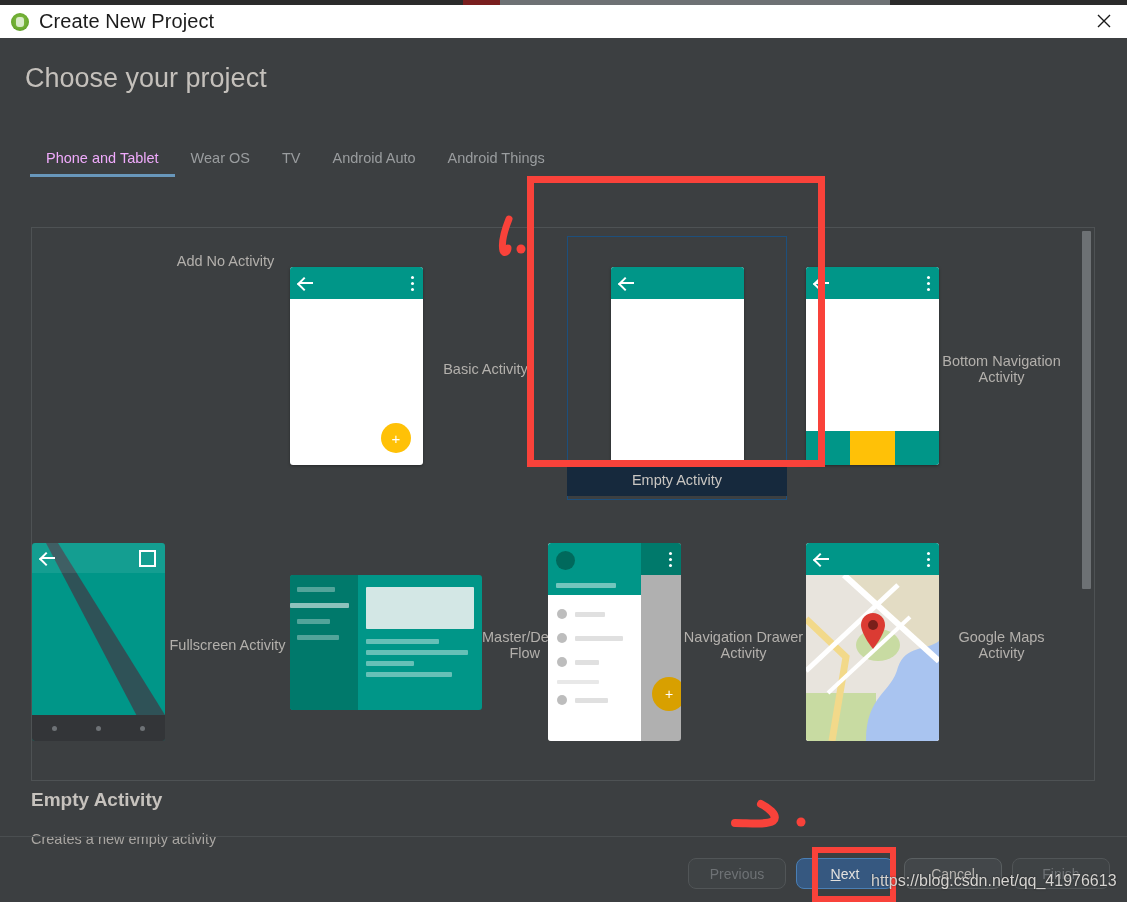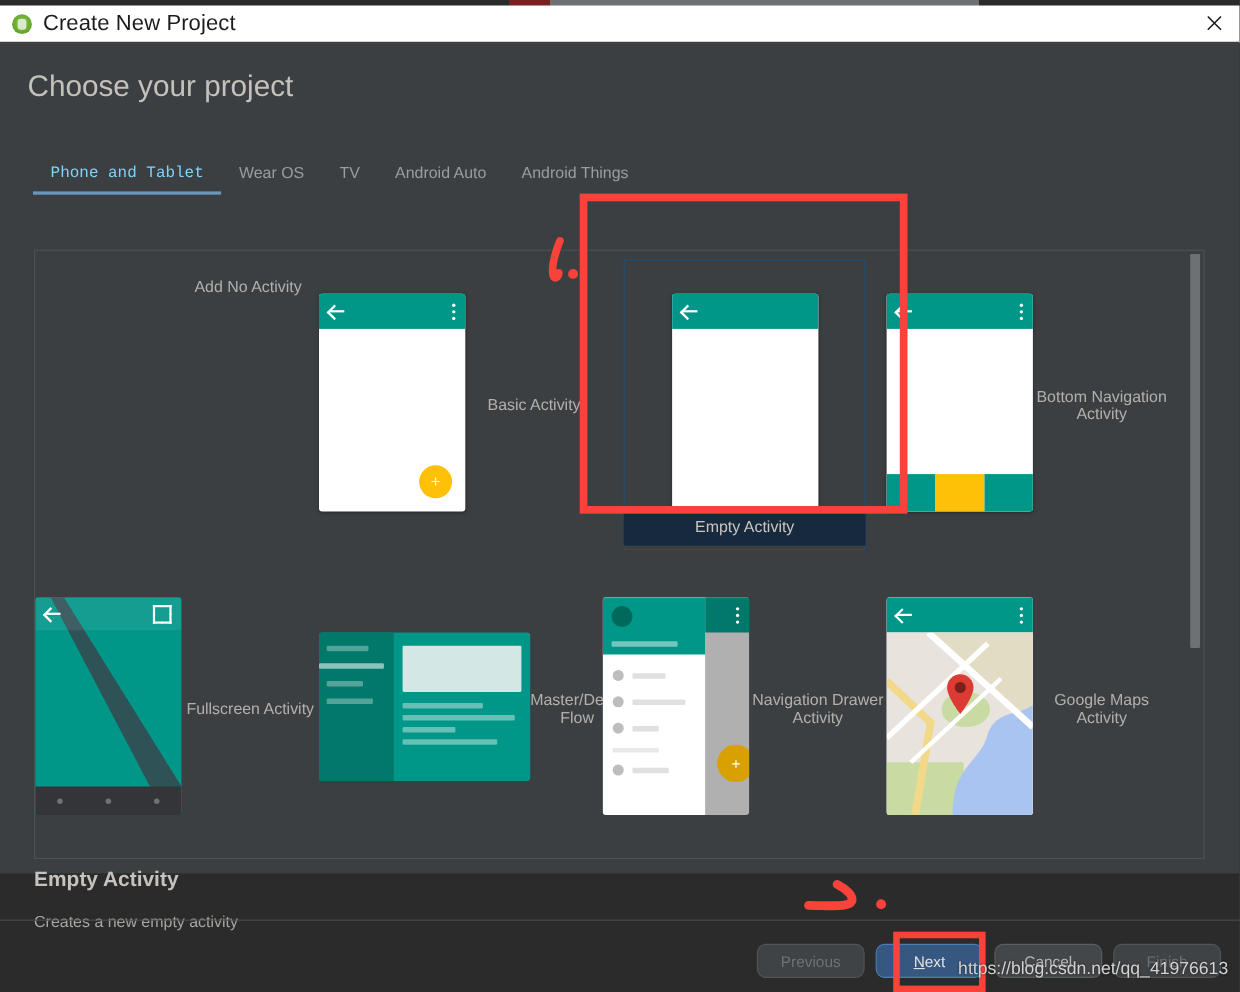--- a/index.html
+++ b/index.html
@@ -22,28 +22,28 @@
            background:radial-gradient(circle at 50% 45%, #8bc34a 0%, #6aa92f 60%, #4e8c1d 100%);
            position:relative;flex:0 0 auto;}
   .as-icon:after{content:"";position:absolute;left:5px;top:4px;width:8px;height:10px;border-radius:3px;
                  background:#e9f3e2;opacity:.85;}
   .title-text{margin-left:10px;font-size:20px;color:#1c1c1c;letter-spacing:.1px;}
   .close-btn{position:absolute;right:0;top:0;width:46px;height:32px;display:flex;
              align-items:center;justify-content:center;cursor:pointer;}
   .close-btn svg{display:block;}
 
   
-  .dialog{position:absolute;left:0;top:38px;width:1127px;height:756px;background:#3c3f41;}
+  .dialog{position:absolute;left:0;top:38px;width:1127px;height:864px;background:#3c3f41;}
 
   .page-title{position:absolute;left:25px;top:25px;font-size:27px;color:#c4c0bb;font-weight:400;}
 
   
   .tabs{position:absolute;left:30px;top:112px;height:38px;display:flex;align-items:flex-start;}
   .tab{position:relative;padding:0 16px 11px 16px;font-size:14.5px;color:#9a9d9f;cursor:pointer;white-space:nowrap;}
-  .tab.active{color:#7dd3fc;font-family:Liberation Mono, monospace;}
+  .tab.active{color:#f0abfc;}
   .tab.active:after{content:"";position:absolute;left:0;right:0;bottom:0;height:3px;background:#6897bb;}
 
   
   .grid-panel{position:absolute;left:31px;top:189px;width:1062px;height:552px;
               border:1px solid #4e5254;background:#3c3f41;overflow:hidden;}
   .grid{position:absolute;left:0;top:0;width:1035px;height:552px;
         display:grid;grid-template-columns:repeat(4,258px);grid-template-rows:276px 276px;}
   .cell{position:relative;display:flex;flex-direction:row;align-items:center;justify-content:flex-start;}
   .thumb-wrap{height:232px;width:100%;display:flex;align-items:center;justify-content:center;}
   .cell-label{width:100%;text-align:center;font-size:14.5px;color:#b3b0ac;padding-top:6px;}

